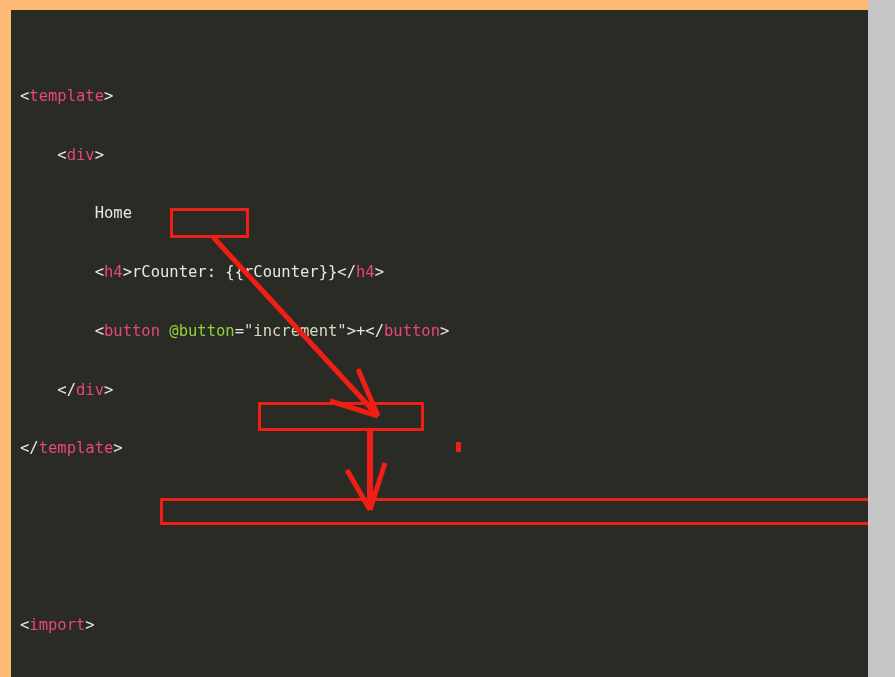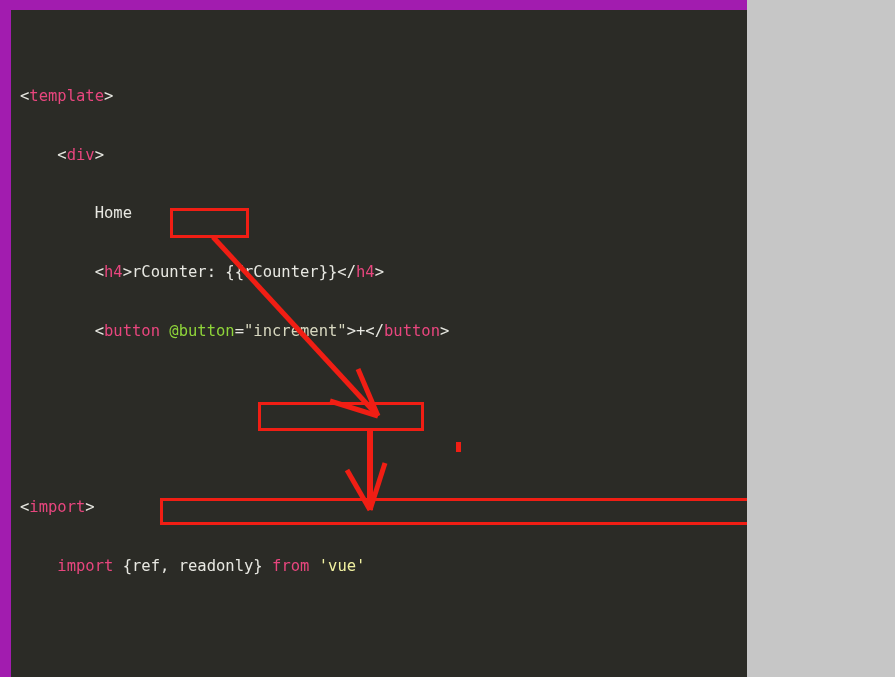--- a/index.html
+++ b/index.html
@@ -2,23 +2,23 @@
 <html><head>
 <meta charset="utf-8">
 <style>
   html, body {
     margin: 0;
     padding: 0;
     background: #c6c6c6;
   }
   #screen {
     position: relative;
-    width: 747px;
+    width: 868px;
     height: 677px;
-    background: #a21caf;
+    background: #fdba74;
     overflow: hidden;
     font-family: "DejaVu Sans Mono", "Liberation Mono", monospace;
   }
   #editor {
     position: absolute;
     left: 11px;
     top: 10px;
     width: 884px;
     height: 667px;
     background: #2b2b26;
@@ -60,20 +60,22 @@
 <div id="screen">
 
   <div id="editor">
     <div id="code">
 
       <div class="line"><span class="punc">&lt;</span><span class="tag">template</span><span class="punc">&gt;</span></div>
       <div class="line">    <span class="punc">&lt;</span><span class="tag">div</span><span class="punc">&gt;</span></div>
       <div class="line">        <span class="txt">Home</span></div>
       <div class="line">        <span class="punc">&lt;</span><span class="tag">h4</span><span class="punc">&gt;</span><span class="txt">rCounter: {{rCounter}}</span><span class="punc">&lt;/</span><span class="tag">h4</span><span class="punc">&gt;</span></div>
       <div class="line">        <span class="punc">&lt;</span><span class="tag">button</span> <span class="attr">@button</span><span class="punc">=</span><span class="str2">"increment"</span><span class="punc">&gt;</span><span class="txt">+</span><span class="punc">&lt;/</span><span class="tag">button</span><span class="punc">&gt;</span></div>
+      <div class="line">    <span class="punc">&lt;/</span><span class="tag">div</span><span class="punc">&gt;</span></div>
+      <div class="line"><span class="punc">&lt;/</span><span class="tag">template</span><span class="punc">&gt;</span></div>
       <div class="line"> </div>
       <div class="line"> </div>
       <div class="line"><span class="punc">&lt;</span><span class="tag">import</span><span class="punc">&gt;</span></div>
       <div class="line">    <span class="kw">import</span> <span class="punc">{</span><span class="ident">ref</span><span class="punc">,</span> <span class="ident">readonly</span><span class="punc">}</span> <span class="kw">from</span> <span class="str">'vue'</span></div>
       
       
       
       
       
       

